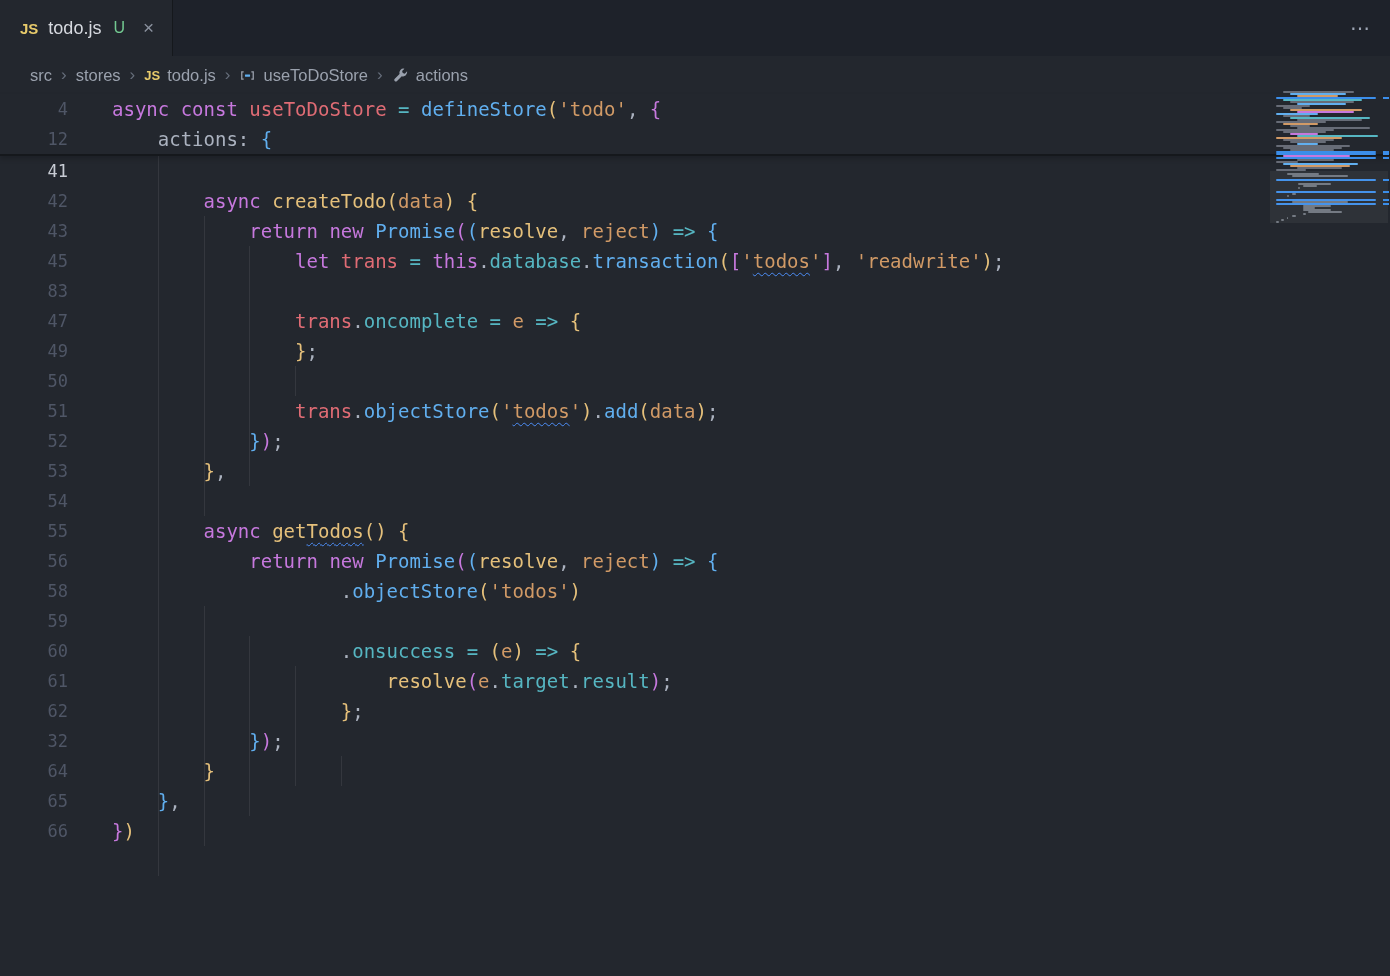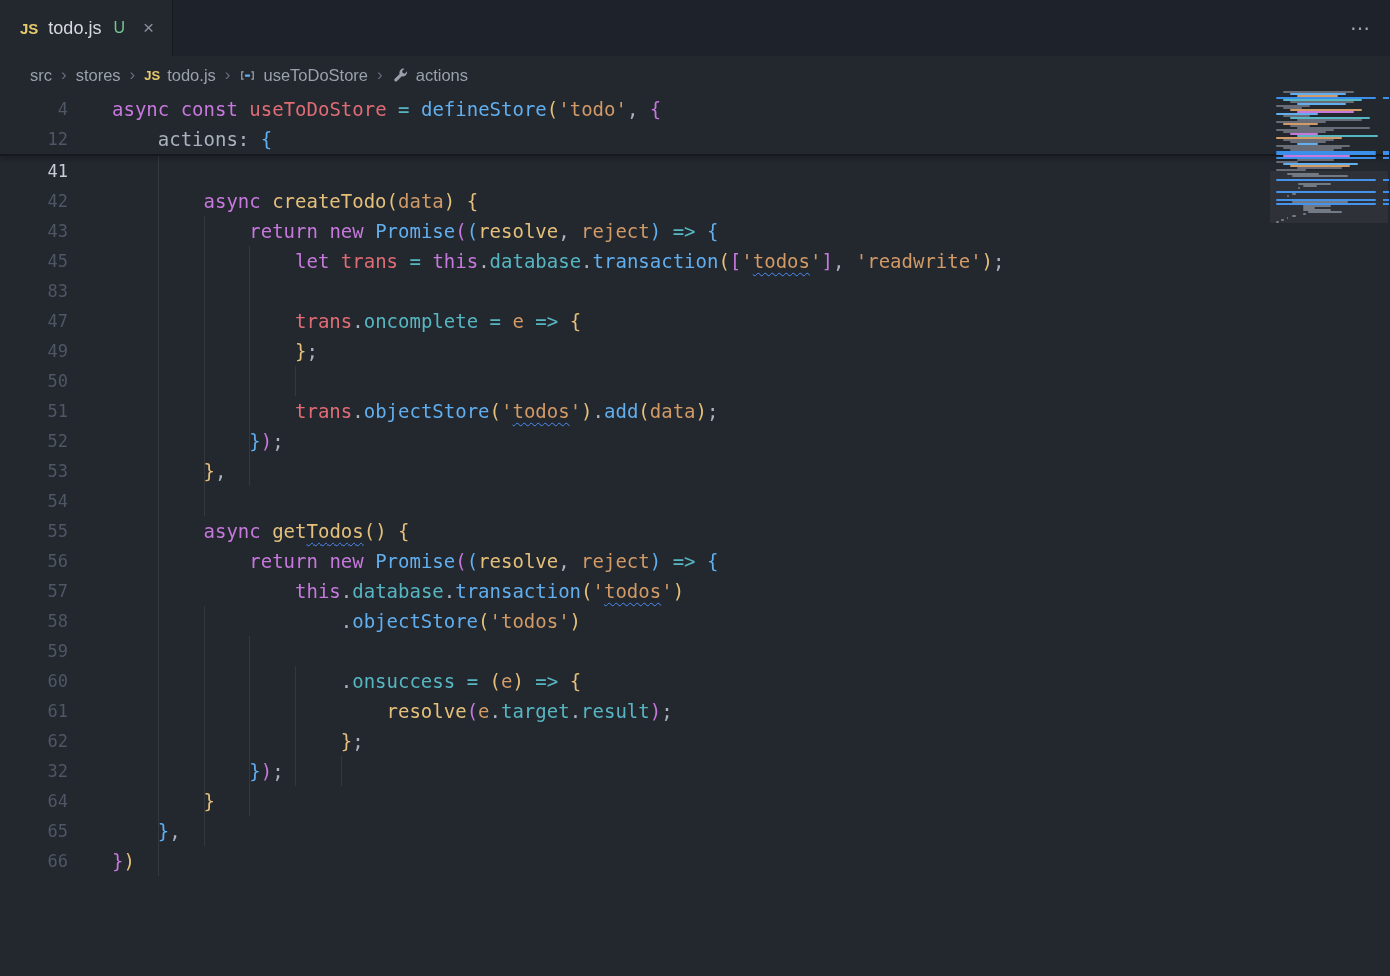--- a/index.html
+++ b/index.html
@@ -232,24 +232,20 @@
       </div>
       <div class="code-line">
         <span class="ln">55</span>
         <span class="lc"><span>        </span><span class="kw">async</span><span> </span><span class="fn">get</span><span class="fn sq">Todos</span><span class="b1">(</span><span class="b1">)</span><span> </span><span class="b1">{</span></span>
       </div>
       <div class="code-line">
         <span class="ln">56</span>
         <span class="lc"><span>            </span><span class="kw">return</span><span> </span><span class="kw">new</span><span> </span><span class="call">Promise</span><span class="b2">(</span><span class="b3">(</span><span class="fn">resolve</span><span>, </span><span class="param">reject</span><span class="b3">)</span><span> </span><span class="op">=&gt;</span><span> </span><span class="b3">{</span></span>
       </div>
       <div class="code-line">
-        <span class="ln">57</span>
-        <span class="lc"><span>                </span><span class="kw">this</span><span>.</span><span class="prop">database</span><span>.</span><span class="call">transaction</span><span class="b1">(</span><span class="str">'</span><span class="str sq">todos</span><span class="str">'</span><span class="b1">)</span></span>
-      </div>
-      <div class="code-line">
         <span class="ln">58</span>
         <span class="lc"><span>                    </span><span>.</span><span class="call">objectStore</span><span class="b1">(</span><span class="str">'todos'</span><span class="b1">)</span></span>
       </div>
       <div class="code-line">
         <span class="ln">59</span>
       </div>
       <div class="code-line">
         <span class="ln">60</span>
         <span class="lc"><span>                    </span><span>.</span><span class="prop">onsuccess</span><span> </span><span class="op">=</span><span> </span><span class="b1">(</span><span class="param">e</span><span class="b1">)</span><span> </span><span class="op">=&gt;</span><span> </span><span class="b1">{</span></span>
       </div>

